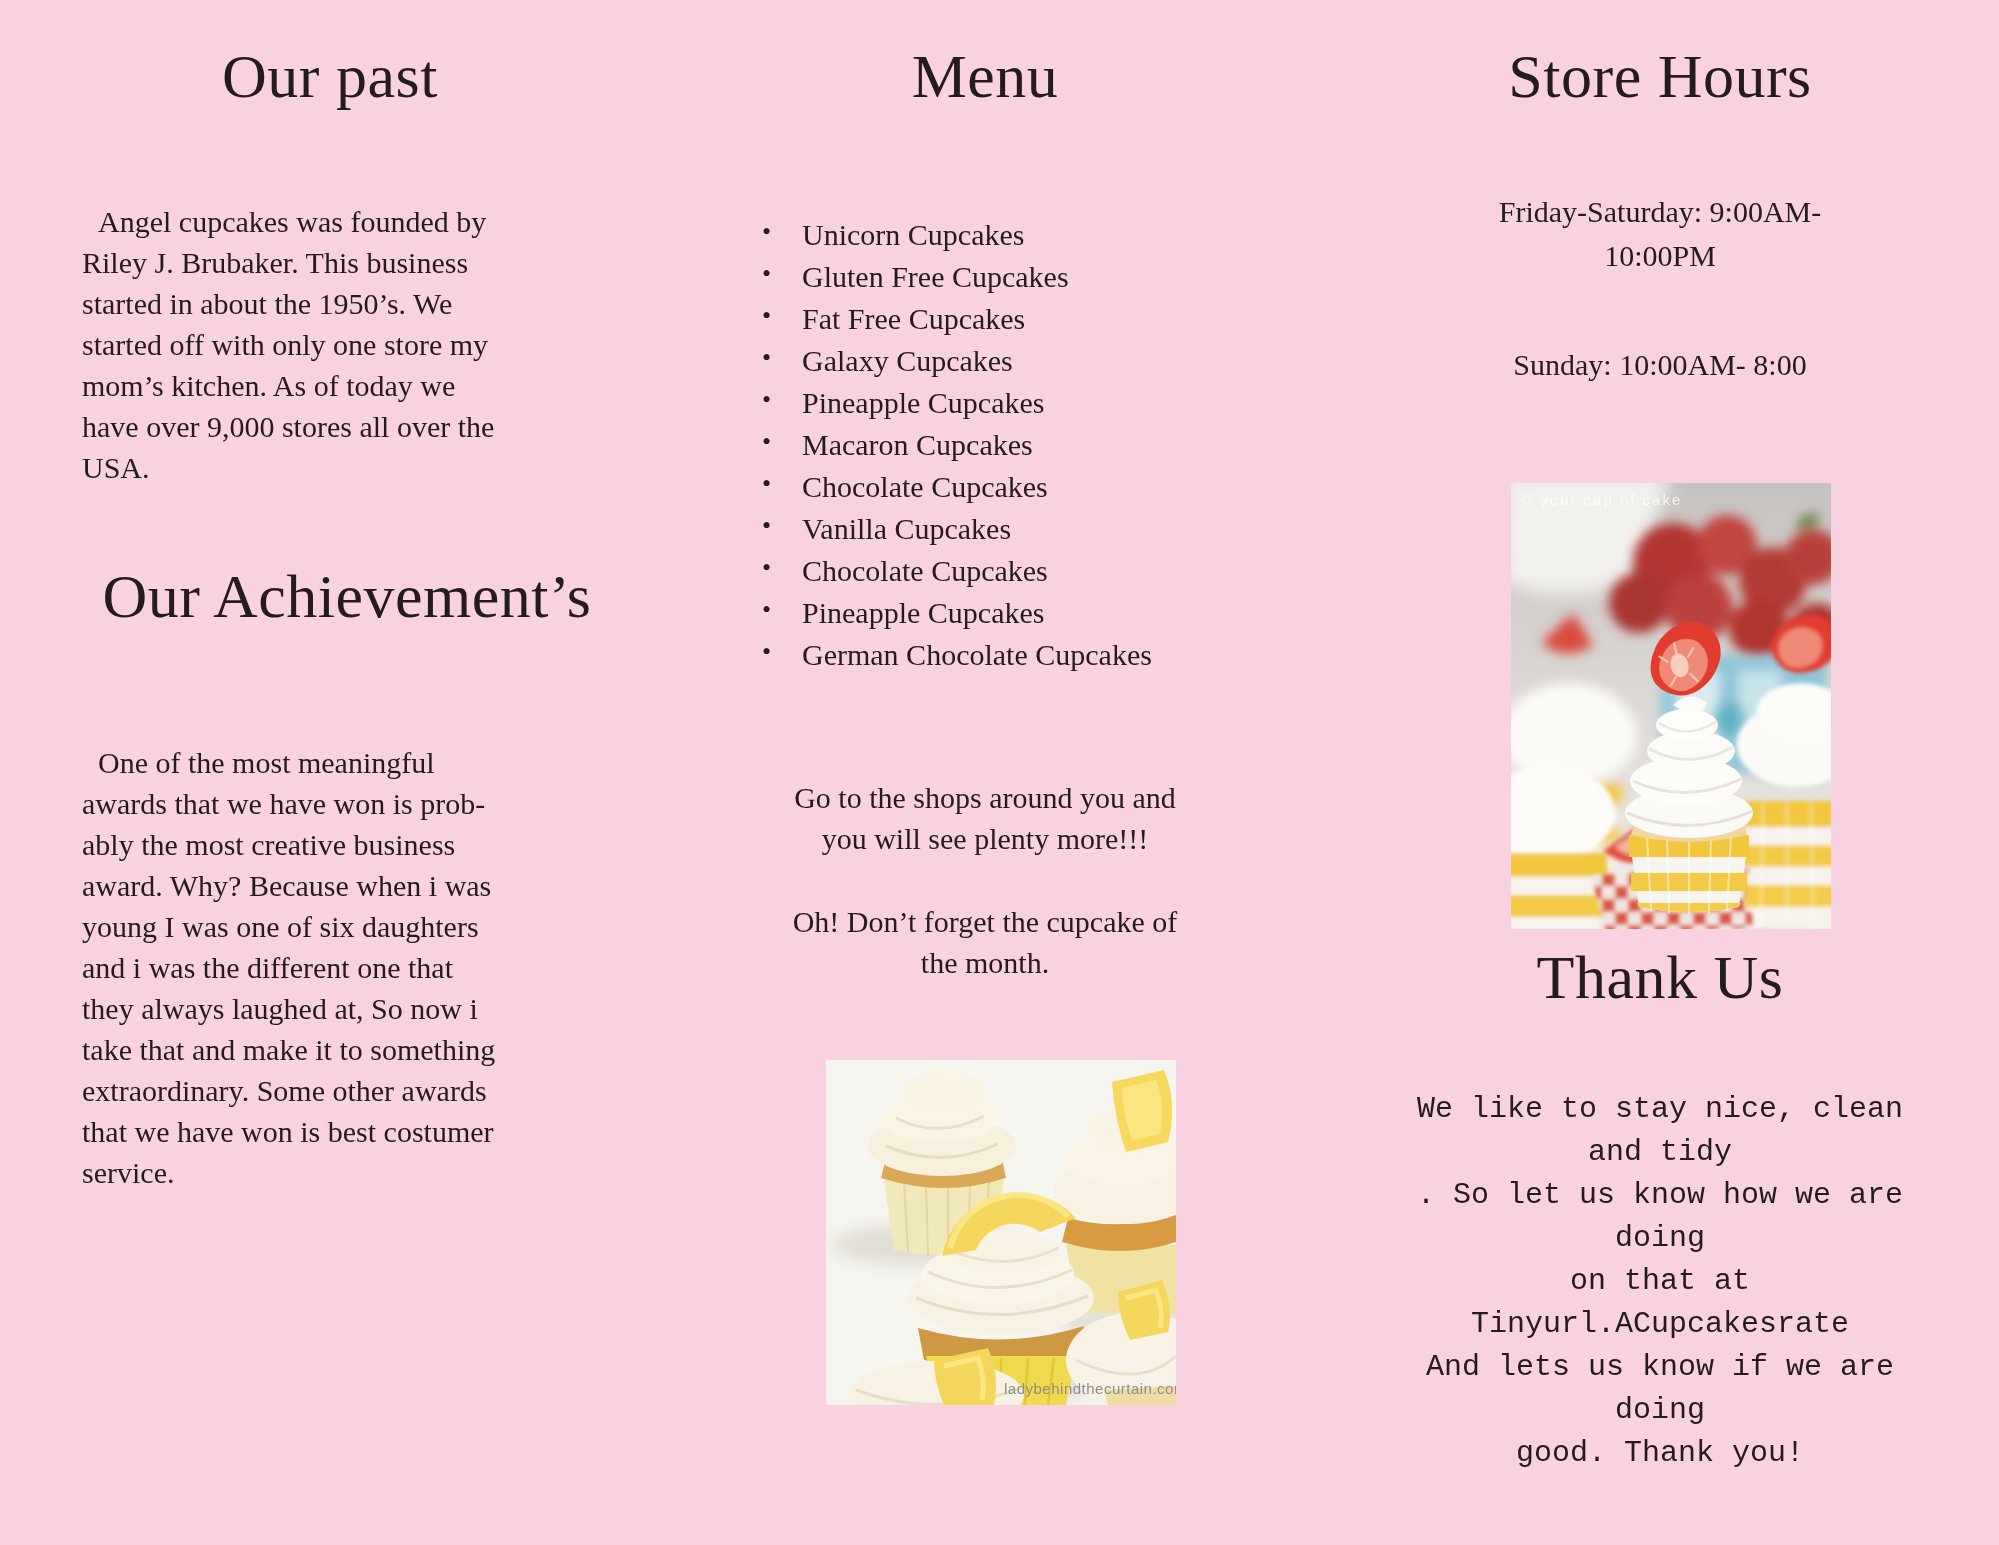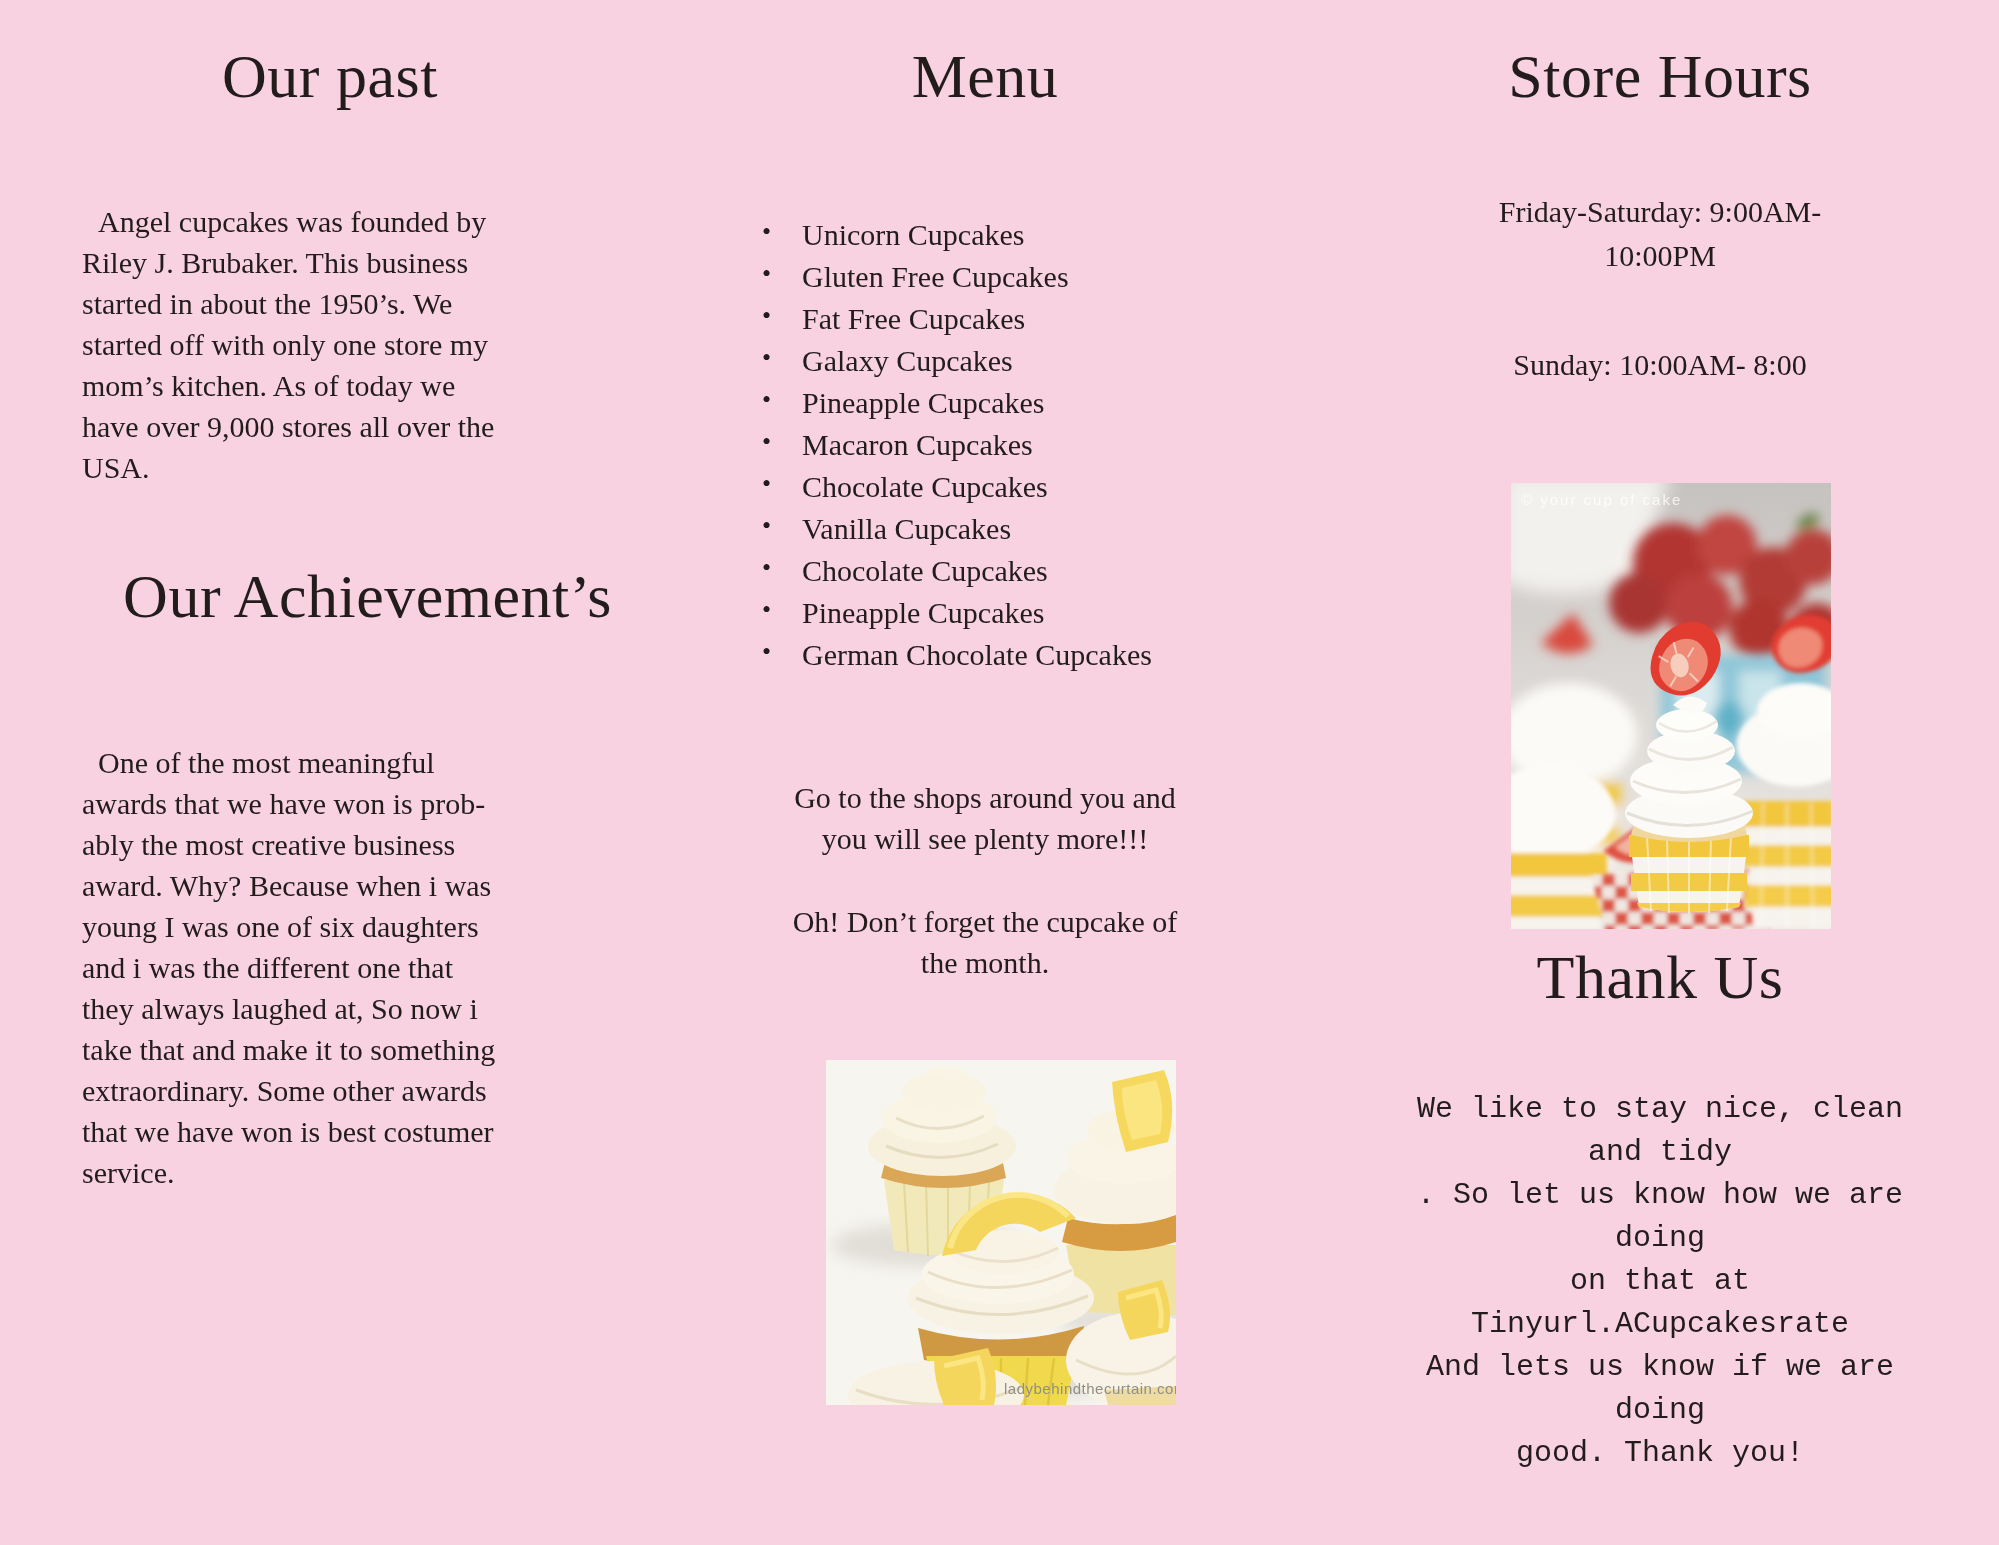--- a/index.html
+++ b/index.html
@@ -26,21 +26,21 @@
     line-height: 41px;
     white-space: pre-line;
     margin: 0;
   }
   .indented { text-indent: 16px; }
   .taller { line-height: 44px; }
 
   
   #past-heading        { left: 80px;   top: 42px;  width: 500px; }
   #past-paragraph      { left: 82px;   top: 201px; width: 508px; }
-  #ach-heading         { left: 82px;   top: 562px; width: 530px; text-align: right; }
+  #ach-heading         { left: 82px;   top: 562px; width: 530px; text-align: center; }
   #ach-paragraph       { left: 82px;   top: 742px; width: 520px; }
 
   #menu-heading        { left: 755px;  top: 42px;  width: 460px; }
   #menu-list           { left: 802px;  top: 214px; width: 430px; margin: 0; padding: 0; list-style: none; }
   .menu-item           { position: relative; font-size: 30px; line-height: 42px; }
   .bullet              { position: absolute; left: -40px; top: -3px; font-size: 26px; }
   #shops-note          { left: 745px;  top: 777px; width: 480px; }
   #month-note          { left: 745px;  top: 901px; width: 480px; }
   #pineapple-image     { left: 826px;  top: 1060px; width: 350px; height: 345px; }
 

